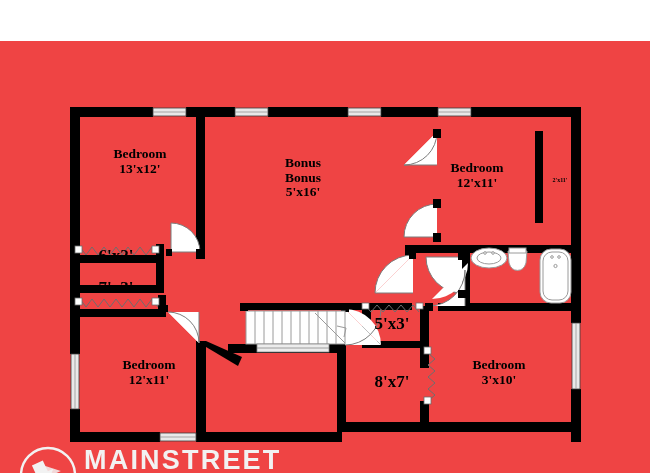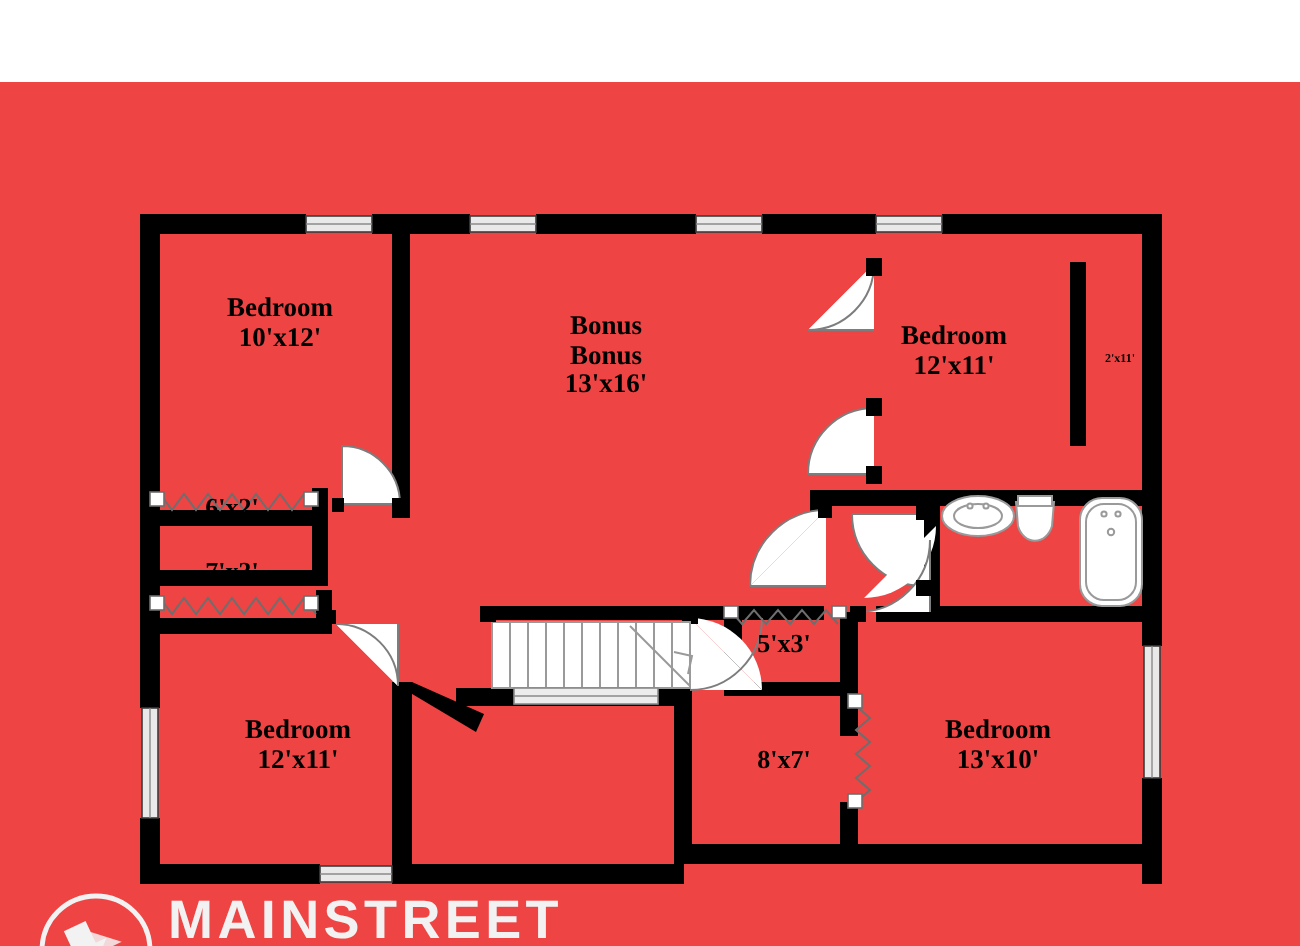--- a/index.html
+++ b/index.html
@@ -35,21 +35,21 @@
     color: #000000;
     font-family: "Liberation Serif", serif;
     font-weight: bold;
     line-height: 1.08;
     white-space: nowrap;
     letter-spacing: 0px;
   }
   .room-label .nm { display: block; }
   .room-label .dm { display: block; }
   .lbl-big { font-size: 13.5px; }
-  .lbl-small { font-size: 13px; }
+  .lbl-small { font-size: 17px; }
   .lbl-tiny { font-size: 6px; font-weight: bold; }
   .watermark {
     position: absolute;
     left: 22px;
     top: 404px;
     width: 230px;
     height: 62px;
     pointer-events: none;
   }
   .wm-text {
@@ -283,42 +283,42 @@
     <g opacity="1">
       <circle cx="48" cy="434" r="27" fill="none" stroke="#f2f2f2" stroke-width="2.4"></circle>
       <path d="M 36 421 L 36 433 L 30 433 L 42 444 L 54 433 L 48 433 L 48 421 Z" fill="#f2f2f2" transform="rotate(-25 42 432)"></path>
       <path d="M 56 447 L 56 435 L 62 435 L 50 424 L 38 435 L 44 435 L 44 447 Z" fill="#f2f2f2" transform="rotate(-25 50 435)" opacity="0.85"></path>
     </g>
 
   </svg>
 
   <div class="room-label lbl-big" style="left:90px; top:106px; width:100px;">
     <span class="nm">Bedroom</span>
-    <span class="dm">10'x12'</span>
+    <span class="dm">13'x12'</span>
   </div>
 
   <div class="room-label lbl-big" style="left:253px; top:115px; width:100px;">
     <span class="nm">Bonus</span>
     <span class="nm">Bonus</span>
-    <span class="dm">13'x16'</span>
+    <span class="dm">5'x16'</span>
   </div>
 
   <div class="room-label lbl-big" style="left:427px; top:120px; width:100px;">
     <span class="nm">Bedroom</span>
     <span class="dm">12'x11'</span>
   </div>
 
   <div class="room-label lbl-big" style="left:99px; top:317px; width:100px;">
     <span class="nm">Bedroom</span>
     <span class="dm">12'x11'</span>
   </div>
 
   <div class="room-label lbl-big" style="left:449px; top:317px; width:100px;">
     <span class="nm">Bedroom</span>
-    <span class="dm">13'x10'</span>
+    <span class="dm">3'x10'</span>
   </div>
 
   <div class="room-label lbl-small" style="left:86px; top:206px; width:60px;">
     <span class="dm">6'x2'</span>
   </div>
 
   <div class="room-label lbl-small" style="left:86px; top:238px; width:60px;">
     <span class="dm">7'x3'</span>
   </div>
 

